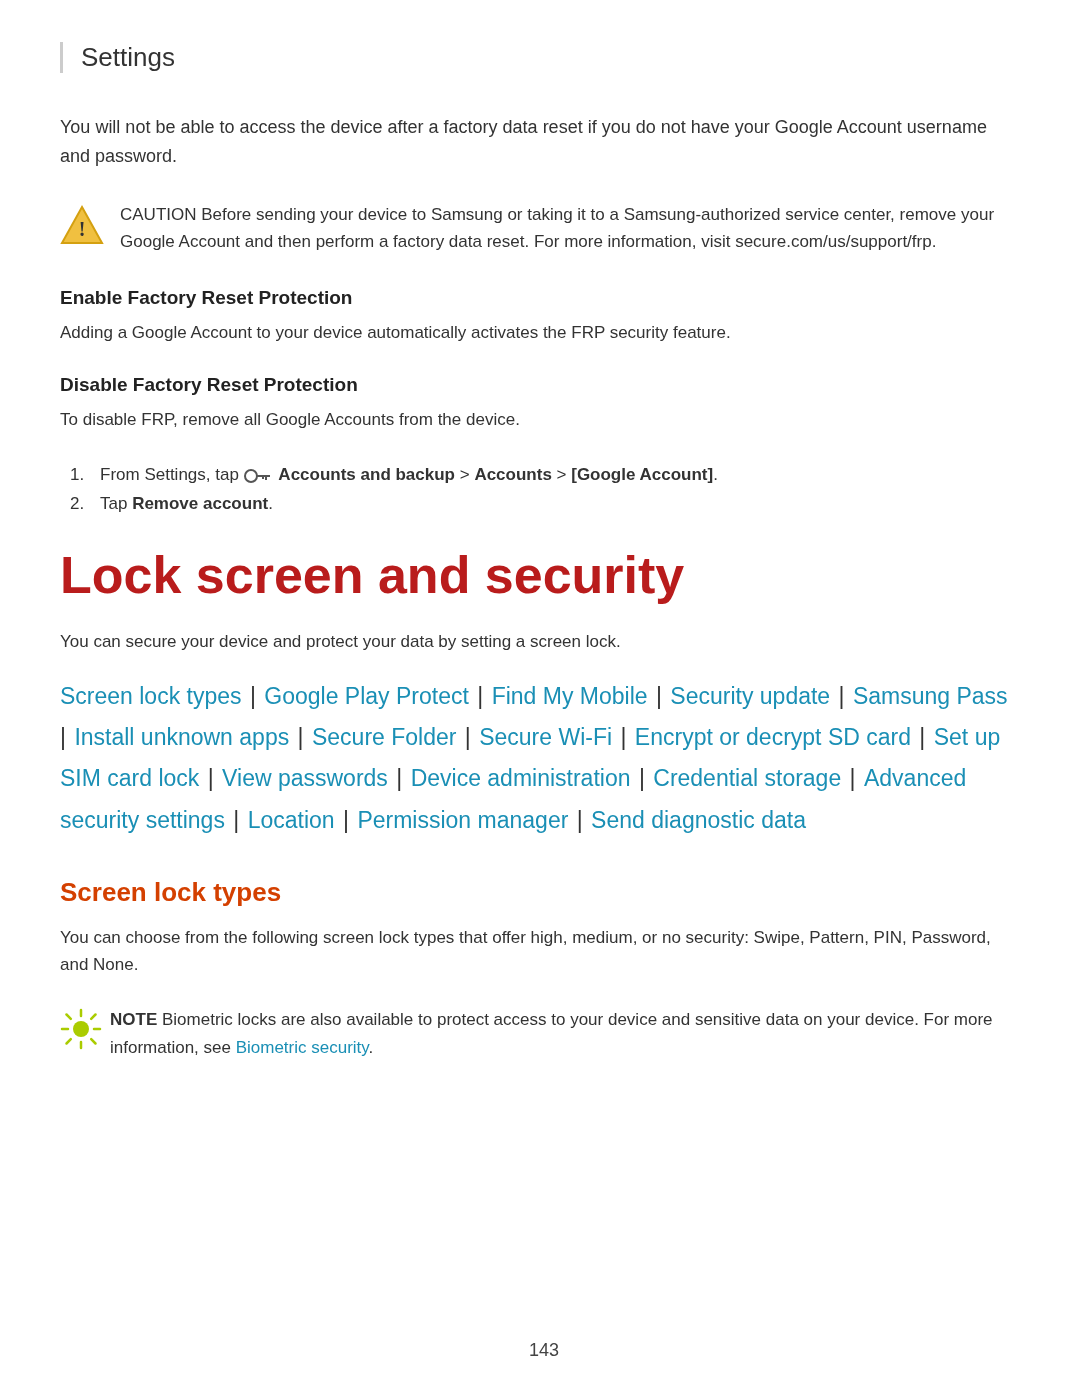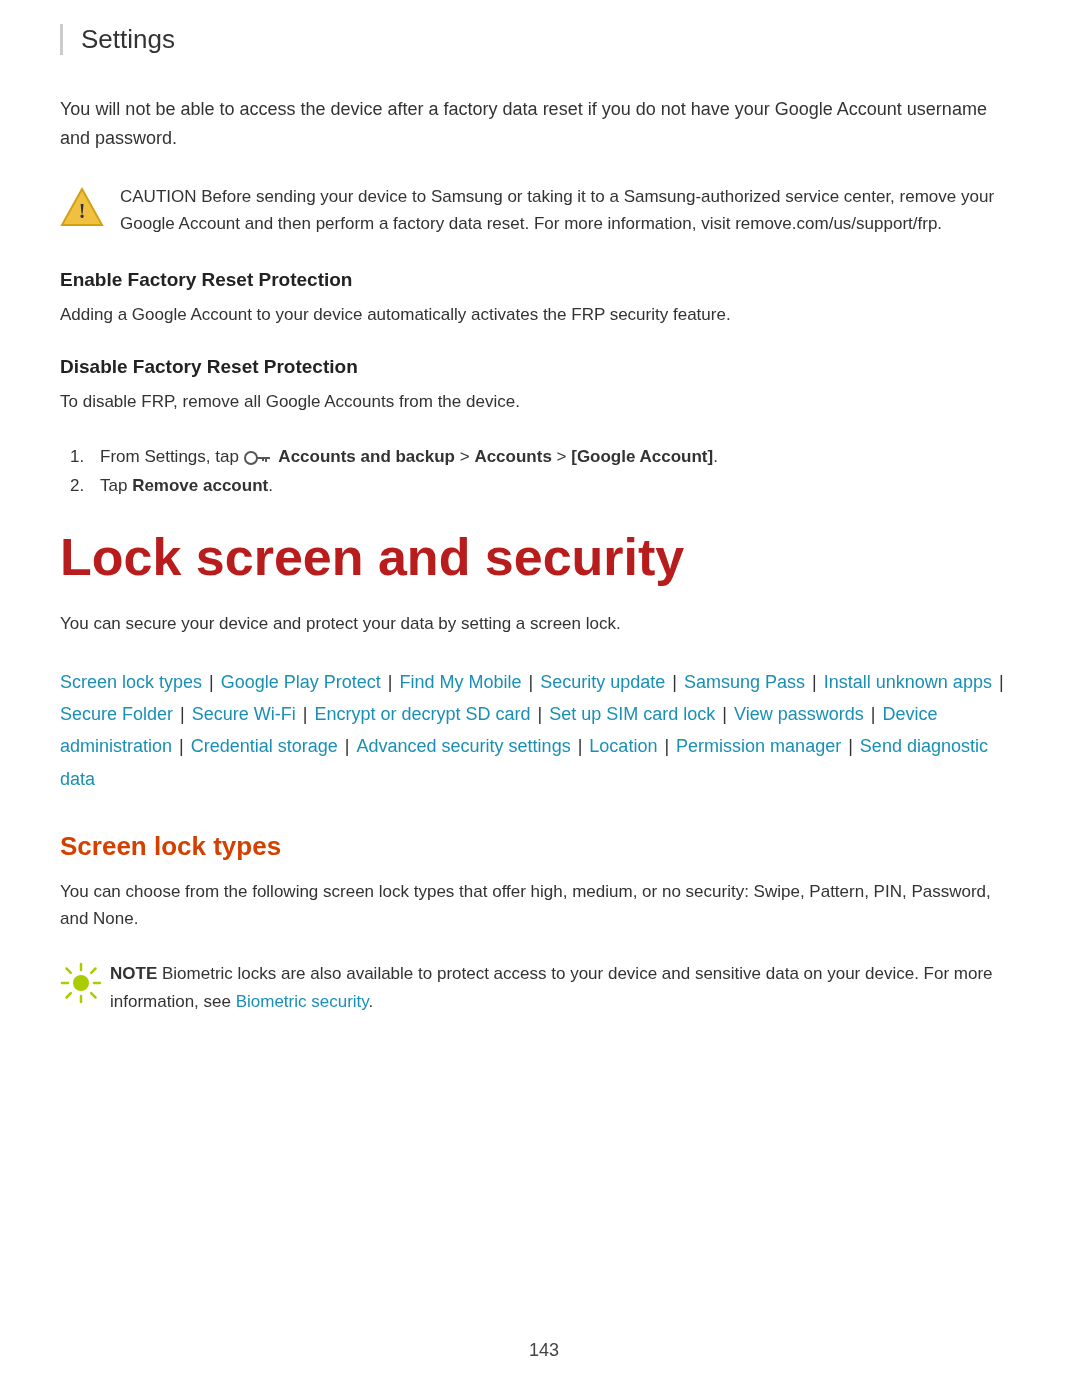--- a/index.html
+++ b/index.html
@@ -13,21 +13,21 @@
       font-family: 'Georgia', 'Times New Roman', serif;
       width: 1080px;
       min-height: 1397px;
       position: relative;
       color: #222222;
     }
 
     .page {
       width: 1080px;
       min-height: 1397px;
-      padding: 24px 60px 60px 60px;
+      padding: 42px 60px 60px 60px;
       position: relative;
     }
 
     .header {
       border-left: 3px solid #cccccc;
       padding-left: 18px;
       margin-bottom: 40px;
     }
 
     .header-title {
@@ -113,27 +113,27 @@
       margin-bottom: 24px;
       margin-top: 10px;
       font-family: Arial, sans-serif;
       line-height: 1.1;
     }
 
     .chapter-intro {
       font-size: 17px;
       line-height: 1.6;
       color: #333333;
-      margin-bottom: 28px;
+      margin-bottom: 20px;
       font-family: Arial, sans-serif;
     }
 
     .links-section {
       margin-bottom: 36px;
-      font-size: 18px;
+      font-size: 23px;
       line-height: 1.8;
       font-family: Arial, sans-serif;
     }
 
     .links-section a, .link {
       color: #1a8fb5;
       text-decoration: none;
       cursor: pointer;
     }
 
@@ -216,21 +216,21 @@
   <div class="caution-box">
     <div class="caution-icon">
       
       <svg width="44" height="44" viewBox="0 0 44 44" xmlns="http://www.w3.org/2000/svg">
         <polygon points="22,4 42,40 2,40" fill="#f0c040" stroke="#d4a010" stroke-width="2"></polygon>
         <text x="22" y="33" text-anchor="middle" font-size="20" font-weight="bold" fill="#333">!</text>
       </svg>
     </div>
     <p class="caution-text">
       <strong>CAUTION</strong>
-      <span> Before sending your device to Samsung or taking it to a Samsung-authorized service center, remove your Google Account and then perform a factory data reset. For more information, visit </span><strong>remove.com/us/support/frp</strong><span>.</span>
+      <span> Before sending your device to Samsung or taking it to a Samsung-authorized service center, remove your Google Account and then perform a factory data reset. For more information, visit </span><strong>secure.com/us/support/frp</strong><span>.</span>
     </p>
   </div>
 
   <div>
     <h3 class="section-heading">Enable Factory Reset Protection</h3>
     <p class="section-text">Adding a Google Account to your device automatically activates the FRP security feature.</p>
   </div>
 
   <div>
     <h3 class="section-heading">Disable Factory Reset Protection</h3>

